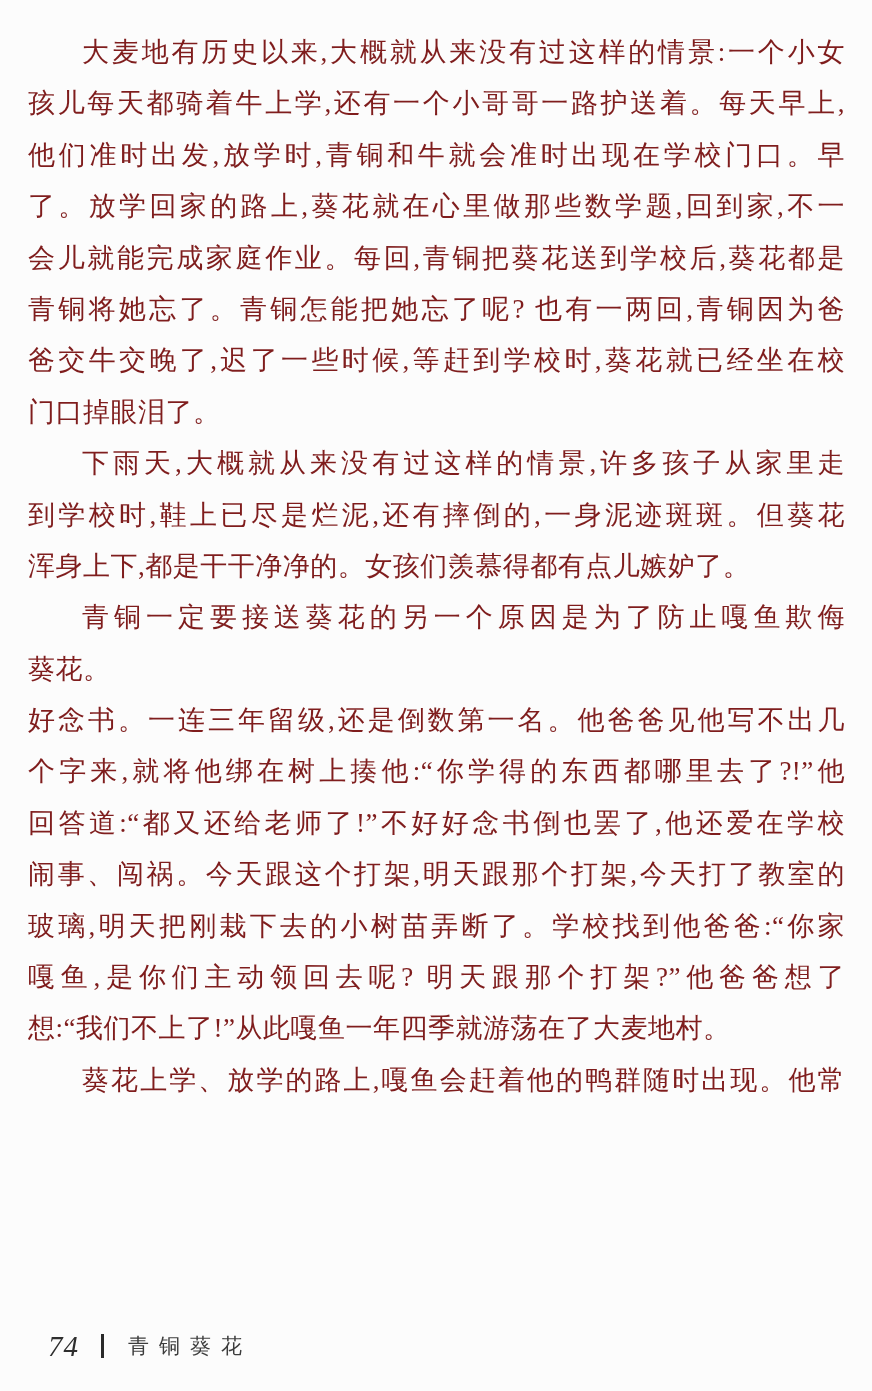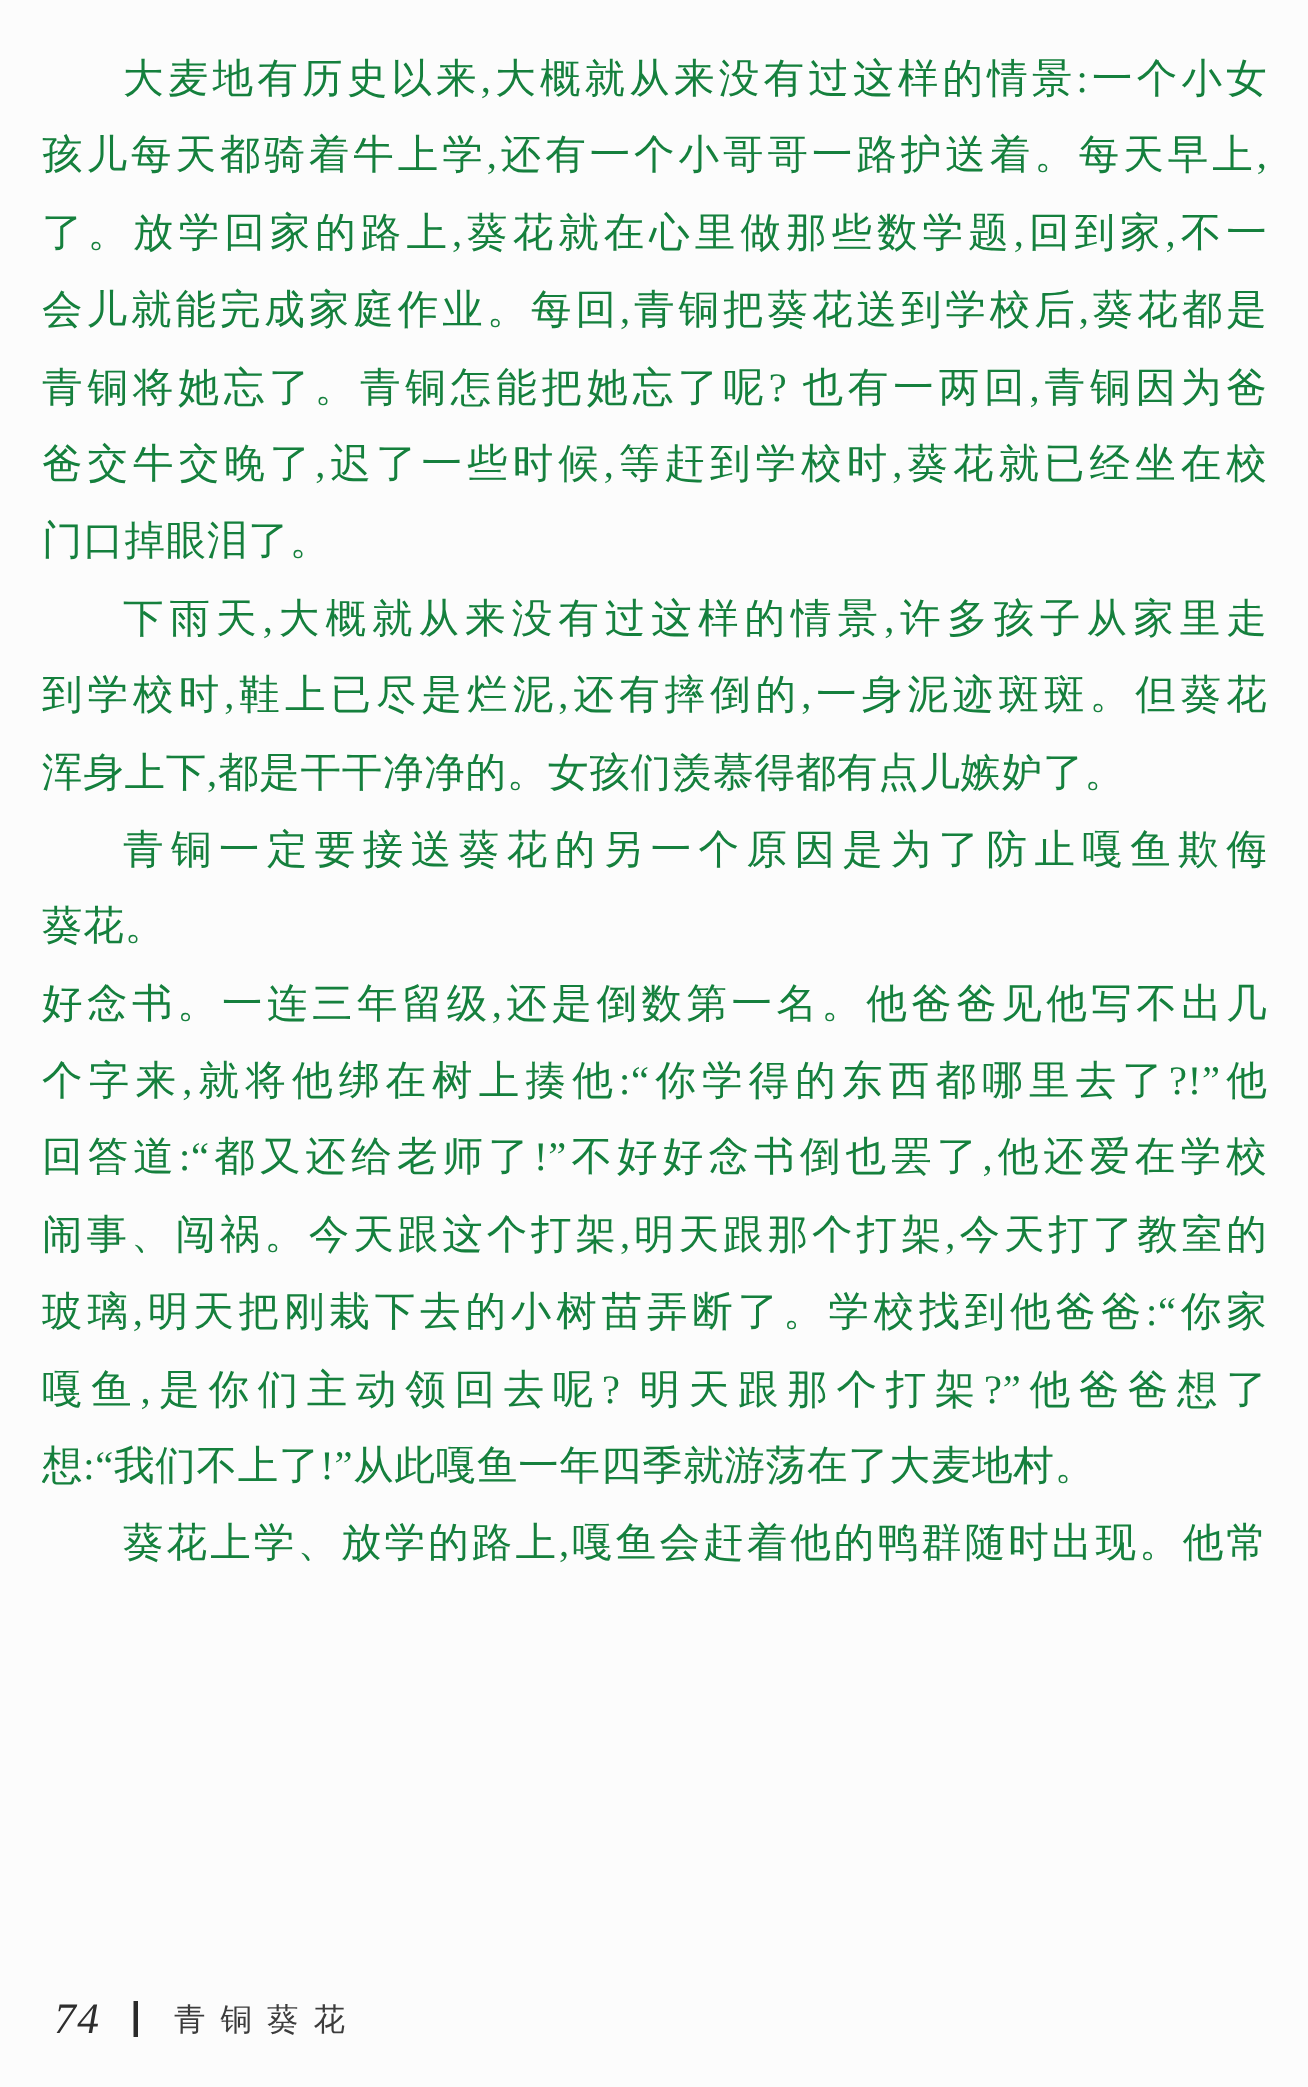--- a/index.html
+++ b/index.html
@@ -16,42 +16,42 @@
   }
   .page {
     position: absolute;
     inset: 0;
   }
   .text-block {
     position: absolute;
     top: 27px;
     left: 28px;
     width: 817px;
-    color: #15803d;
+    color: #7f1d1d;
     font-size: 27px;
     line-height: 51.4px;
     letter-spacing: 0.5px;
     font-family: Liberation Serif, serif;
   }
   .line {
     height: 51.4px;
     white-space: nowrap;
     text-align: justify;
     text-align-last: justify;
     overflow: hidden;
   }
   .line.indent {
     text-indent: 2em;
   }
   .line.plast {
     text-align-last: left;
   }
   .footer {
     position: absolute;
-    left: 36px;
+    left: 48px;
     top: 1326px;
     height: 40px;
     display: flex;
     align-items: center;
   }
   .page-number {
     font-style: italic;
     font-size: 29px;
     color: #2e2e2e;
     letter-spacing: 1px;
@@ -71,20 +71,21 @@
   }
 </style>
 </head>
 <body>
 
 <div class="page">
 
   <div class="text-block">
     <div class="line indent">大麦地有历史以来,大概就从来没有过这样的情景:一个小女</div>
     <div class="line">孩儿每天都骑着牛上学,还有一个小哥哥一路护送着。每天早上,</div>
+    <div class="line">他们准时出发,放学时,青铜和牛就会准时出现在学校门口。早</div>
     <div class="line">了。放学回家的路上,葵花就在心里做那些数学题,回到家,不一</div>
     <div class="line">会儿就能完成家庭作业。每回,青铜把葵花送到学校后,葵花都是</div>
     <div class="line">青铜将她忘了。青铜怎能把她忘了呢? 也有一两回,青铜因为爸</div>
     <div class="line">爸交牛交晚了,迟了一些时候,等赶到学校时,葵花就已经坐在校</div>
     <div class="line plast">门口掉眼泪了。</div>
     <div class="line indent">下雨天,大概就从来没有过这样的情景,许多孩子从家里走</div>
     <div class="line">到学校时,鞋上已尽是烂泥,还有摔倒的,一身泥迹斑斑。但葵花</div>
     <div class="line plast">浑身上下,都是干干净净的。女孩们羡慕得都有点儿嫉妒了。</div>
     <div class="line indent">青铜一定要接送葵花的另一个原因是为了防止嘎鱼欺侮</div>
     <div class="line plast">葵花。</div>

